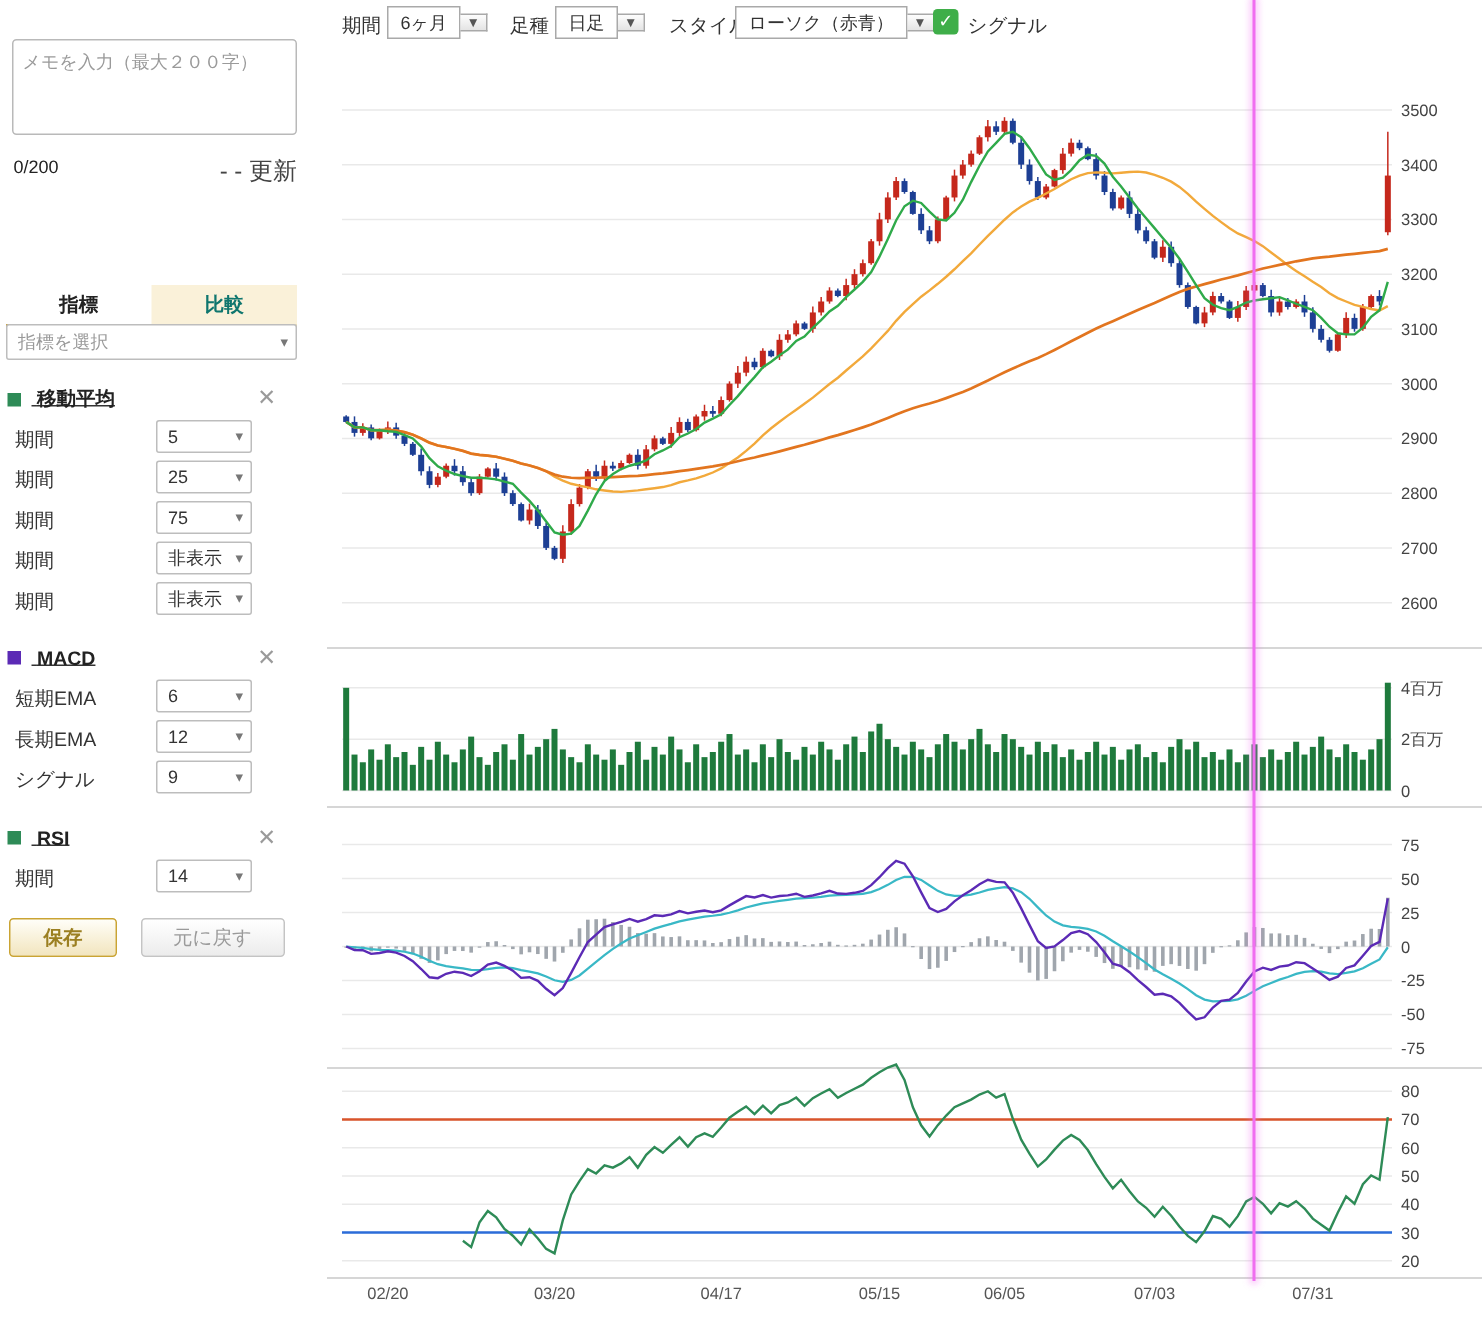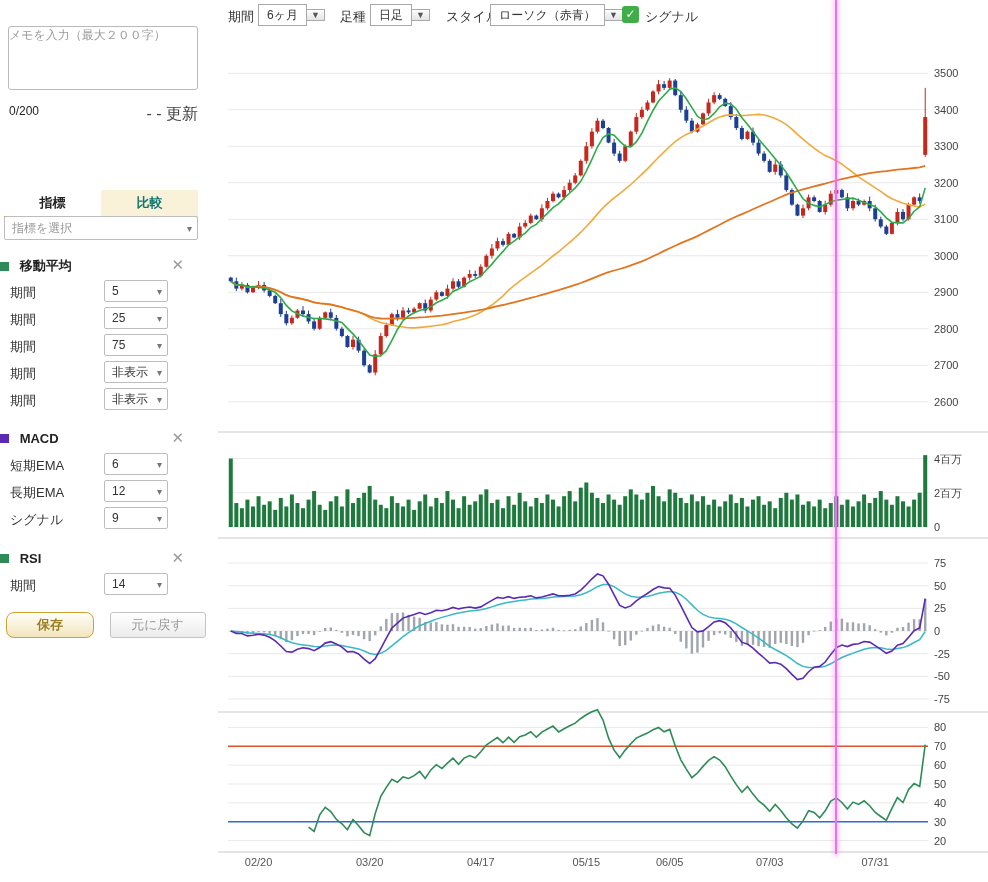--- a/index.html
+++ b/index.html
@@ -8,21 +8,21 @@
     font-family: "Liberation Sans", "DejaVu Sans", sans-serif;
     background: #ffffff; color: #333; position: relative; overflow: hidden;
     font-size: 13px;
   }
   #app { position: relative; width: 988px; height: 882px; }
 
   
   #sidebar { position: absolute; left: 0; top: 0; width: 218px; height: 882px; background: #fff; }
   #memo {
     position: absolute; left: 8px; top: 26px; width: 190px; height: 64px;
-    border: 1px solid #b9b9b9; border-radius: 3px; resize: none;
+    border: 1px solid #b9b9b9; border-radius: 3px; padding: 6px; resize: none;
     font-family: inherit; font-size: 12px; color: #333;
   }
   #memo::placeholder { color: #9a9a9a; }
   #memo-counter { position: absolute; left: 9px; top: 104px; font-size: 12px; color: #222; }
   #memo-update { position: absolute; right: 20px; top: 104px; font-size: 16px; color: #444; cursor: pointer; }
 
   #tabs { position: absolute; left: 4px; top: 190px; width: 194px; height: 29px; display: flex; justify-content: space-between; }
   .tab { flex: 1; text-align: center; line-height: 26px; font-weight: bold; font-size: 13px; cursor: pointer; }
   .tab.active { color: #222; background: #fff; border-bottom: 3px solid #c8a44a; }
   .tab.inactive { color: #0f766e; background: #faf1d9; border-bottom: 3px solid #eee1ba; }
@@ -30,32 +30,32 @@
   .selectbox {
     border: 1px solid #bdbdbd; background: #fff; height: 24px; border-radius: 2px;
     display: flex; align-items: center; justify-content: space-between;
     padding: 0 5px 0 7px; font-size: 12px; cursor: pointer;
   }
   #indicator-select { position: absolute; left: 4px; top: 216px; width: 194px; }
   .sel-muted { color: #999; }
   .chev { color: #777; font-size: 10px; margin-left: 4px; }
 
   .ind { position: absolute; left: 0; width: 218px; }
-  .ind-head { position: relative; height: 26px; padding: 5px 0 0 0; }
+  .ind-head { position: relative; height: 26px; padding: 5px 0 0 5px; text-decoration: underline; }
   .swatch { display: inline-block; width: 9px; height: 9px; margin-right: 7px; vertical-align: middle; }
   .ind-title { font-weight: bold; font-size: 13px; color: #222; vertical-align: middle; }
   .ind-close { position: absolute; right: 34px; top: 4px; color: #9a9a9a; font-size: 15px; cursor: pointer; }
   .ind-row { position: absolute; left: 0; width: 218px; height: 24px; }
   .row-label { position: absolute; left: 10px; top: 4px; font-size: 13px; color: #333; }
   .row-select { position: absolute; left: 104px; top: 0; width: 64px; height: 22px; }
   .row-select .selectbox { height: 22px; }
 
   #side-buttons { position: absolute; left: 6px; top: 612px; width: 206px; }
   #save-btn {
-    width: 88px; height: 26px; border: 1px solid #caa433; border-radius: 8px;
+    width: 72px; height: 26px; border: 1px solid #caa433; border-radius: 3px;
     background: linear-gradient(#fffef8, #f2e5be); color: #9b7f21; font-weight: bold;
     font-size: 13px; cursor: pointer; font-family: inherit;
   }
   #reset-btn {
     width: 96px; height: 26px; margin-left: 12px; border: 1px solid #c4c4c4; border-radius: 3px;
     background: linear-gradient(#ffffff, #ececec); color: #9a9a9a;
     font-size: 13px; cursor: pointer; font-family: inherit;
   }
 
   

